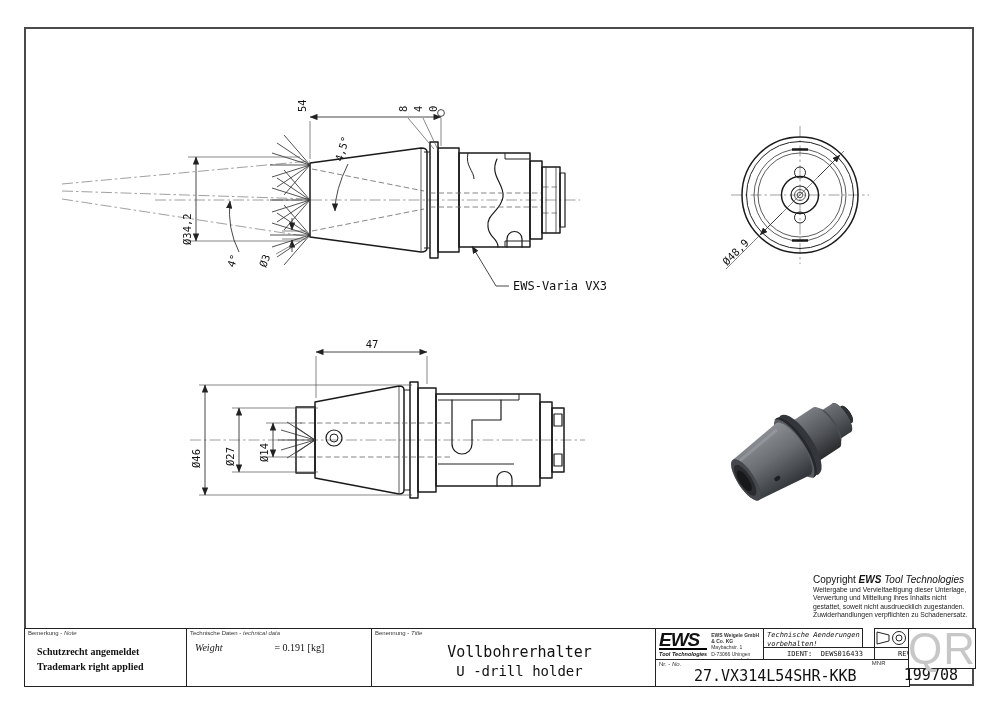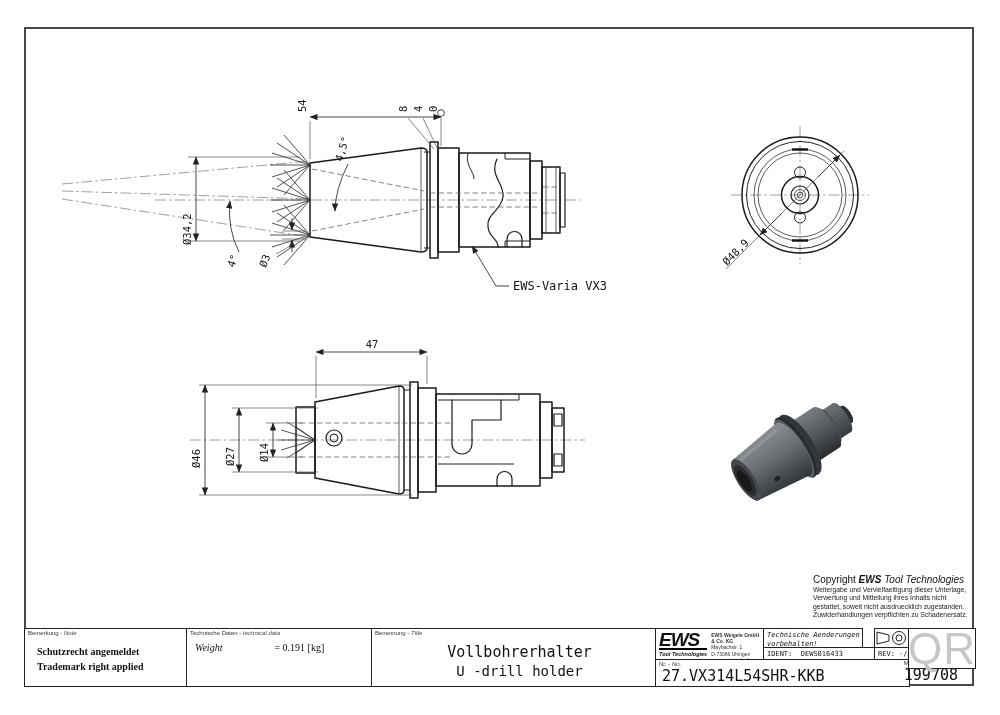--- a/index.html
+++ b/index.html
@@ -32,24 +32,24 @@
   .title-big .t2{font-size:14px;}
   .logo-wrap{display:flex;padding:2px 2px 0 3px;}
   .logo-box{width:52px;}
   .logo-ews{font-weight:900;font-style:italic;font-size:19px;line-height:17px;letter-spacing:-1px;
             font-family:"Liberation Sans",sans-serif;}
   .logo-rule{height:1.5px;background:#000;margin:0 0 1px 0;}
   .logo-sub{font-size:5.5px;font-weight:bold;font-style:italic;white-space:nowrap;}
   .addr{font-size:5px;line-height:6.2px;color:#333;padding-left:4px;padding-top:1px;}
   .addr .a1{font-weight:bold;}
   .mods{font-family:"DejaVu Sans Mono",monospace;font-style:italic;font-size:7px;line-height:8.5px;padding:2px 0 0 3px;}
-  .kv{font-family:"DejaVu Sans Mono",monospace;font-size:7px;padding:2px 0 0 3px;white-space:nowrap;}
+  .kv{font-family:"DejaVu Sans Mono",monospace;font-size:7px;padding:2px 0 0 3px;white-space:nowrap;margin-left:20px;}
   .nr-label{font-size:6px;color:#333;padding:1px 0 0 3px;}
   .nr-label .en{font-style:italic;}
-  .nr-value{font-family:"DejaVu Sans Mono",monospace;font-size:15px;padding-left:6px;}
+  .nr-value{font-family:"DejaVu Sans Mono",monospace;font-size:15px;padding-left:6px;margin-left:32px;}
   .mnr-wrap{position:absolute;right:42px;top:659px;text-align:left;}
   .qr-cell{display:flex;align-items:center;justify-content:center;
            font-size:44px;color:#c7c7c7;letter-spacing:1px;font-family:"Liberation Sans",sans-serif;}
   
   #copyright{position:absolute;left:813px;top:574px;width:168px;}
   .cp1{font-size:10px;white-space:nowrap;}
   .cp1 .brand{font-weight:bold;font-style:italic;}
   .cp1 .suffix{font-style:italic;}
   .cp-body{font-size:6.8px;line-height:8.3px;color:#222;margin-top:1px;}
 </style>

